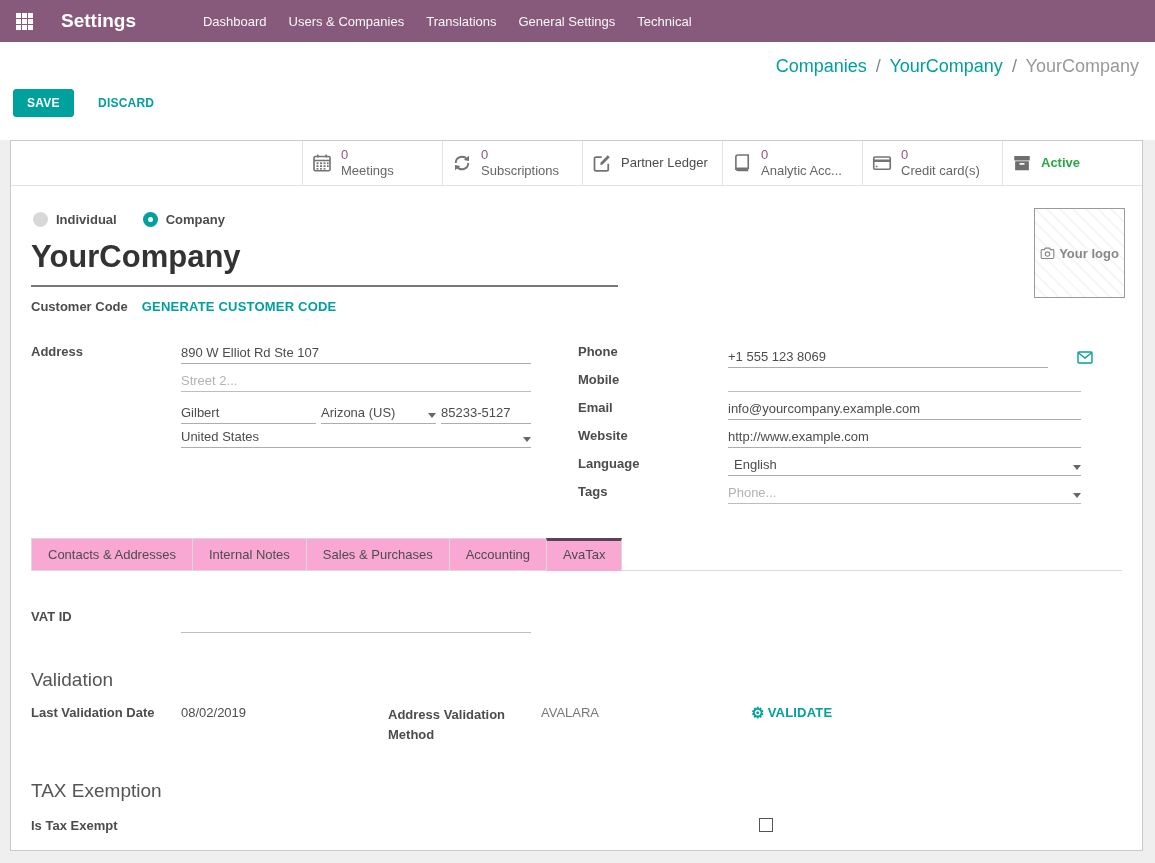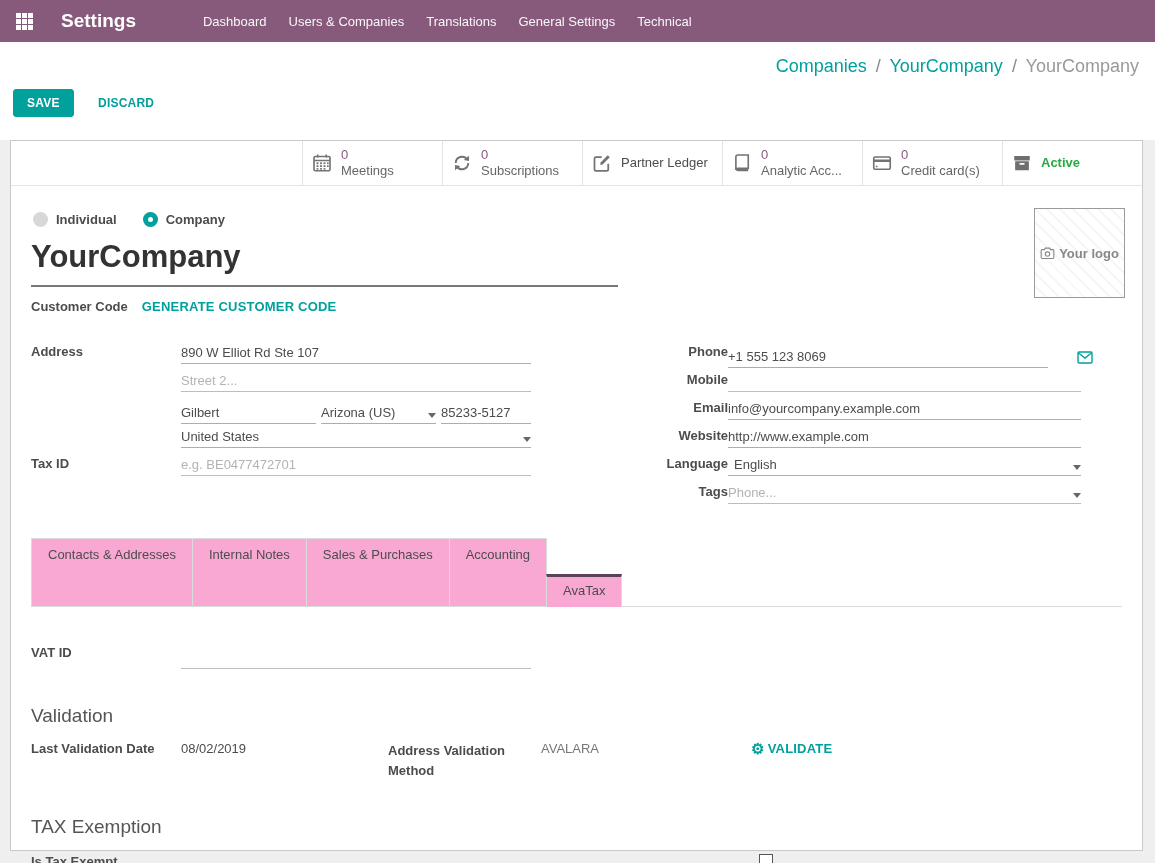--- a/index.html
+++ b/index.html
@@ -50,41 +50,41 @@
   .radio.checked::after { content:""; position:absolute; left:5px; top:5px; width:5px; height:5px; border-radius:50%; background:#fff; }
 
   .company-title { font-size:31px; color:#333; margin-top:12px; padding-bottom:10px; border-bottom:2px solid #777; width:587px; }
 
   .code-row { margin-top:12px; font-size:13px; display:flex; gap:14px; align-items:center; }
   .code-label { font-weight:bold; color:#4c4c4c; }
   .code-action { color:#00A09D; font-weight:bold; cursor:pointer; letter-spacing:.2px; }
 
   .o-group { display:flex; margin-top:26px; }
   .col-left { width:500px; }
-  .col-right { width:503px; margin-left:47px;text-align:right; }
+  .col-right { width:503px; margin-left:47px; }
   .field-row { display:flex; min-height:28px; }
   .field-label { width:150px; flex:0 0 150px; font-weight:bold; font-size:13px; color:#4c4c4c; padding-top:4px; }
   .field-value { flex:1; }
   .input-line { border-bottom:1px solid #adadad; min-height:24px; font-size:13px; color:#4c4c4c; display:flex; align-items:flex-end; padding-bottom:3px; cursor:text; }
   .input-line.empty-line { border-bottom:1px solid #bdbdbd; }
   .ph { color:#b3b3b3; }
   .caret { width:0; height:0; border-left:4px solid transparent; border-right:4px solid transparent; border-top:5px solid #666; margin-left:auto; margin-bottom:2px; cursor:pointer; }
   .city-row { display:flex; gap:5px; }
   .city-row .city { width:135px; }
   .city-row .state { width:115px; }
   .city-row .zip { flex:1; }
   .phone-wrap { display:flex; align-items:flex-end; gap:29px; }
   .phone-wrap .input-line { width:320px; }
   .indent { padding-left:6px; }
 
   
   .tabs { display:flex; margin-top:30px; border-bottom:1px solid #dadada; }
   .tab { font-size:13px; color:#4c4c4c; background:#f9a8d4; border:1px solid #dadada; border-bottom:none; padding:8px 16px; margin-left:-1px; cursor:pointer; position:relative; }
   .tab:first-child { margin-left:0; }
-  .tab.active { border-top:3px solid #5b4257; padding-top:6px; margin-bottom:-1px; padding-bottom:9px; z-index:2;margin-top:36px; }
+  .tab.active { border-top:3px solid #5b4257; padding-top:6px; margin-bottom:-1px; padding-bottom:9px; z-index:2; }
 
   
   .vat-row { margin-top:34px; }
   .vat-row .input-line { width:350px; }
   .section-heading { margin-top:36px; font-size:19px; font-weight:normal; color:#555; }
   .validation-row { margin-top:14px; display:flex; font-size:13px; }
   .v-label1 { width:150px; flex:0 0 150px; font-weight:bold; color:#4c4c4c; }
   .v-value1 { width:207px; flex:0 0 207px; color:#4c4c4c; }
   .v-label2 { width:153px; flex:0 0 153px; font-weight:bold; color:#4c4c4c; line-height:1.5; padding-right:30px; }
   .v-value2 { width:210px; flex:0 0 210px; color:#777; }
@@ -274,28 +274,20 @@
           </div>
           <div class="field-row">
             <div class="field-label"></div>
             <div class="field-value">
               <div class="input-line">
                 <span>United States</span>
                 <span class="caret"></span>
               </div>
             </div>
           </div>
-          <div class="field-row">
-            <div class="field-label">Tax ID</div>
-            <div class="field-value">
-              <div class="input-line empty-line">
-                  <span class="ph">e.g. BE0477472701</span>
-                </div>
-            </div>
-          </div>
         </div>
 
         <div class="col-right">
           <div class="field-row">
             <div class="field-label">Phone</div>
             <div class="field-value phone-wrap">
               <div class="input-line">+1 555 123 8069</div>
               <svg width="16" height="15" viewBox="0 0 16 15" style="cursor:pointer; margin-bottom:3px;">
                 <rect x="1" y="2" width="14" height="11" rx="1" fill="none" stroke="#00A09D" stroke-width="1.4"></rect>
                 <path d="M1.6 3l6.4 5 6.4-5" fill="none" stroke="#00A09D" stroke-width="1.4"></path>

